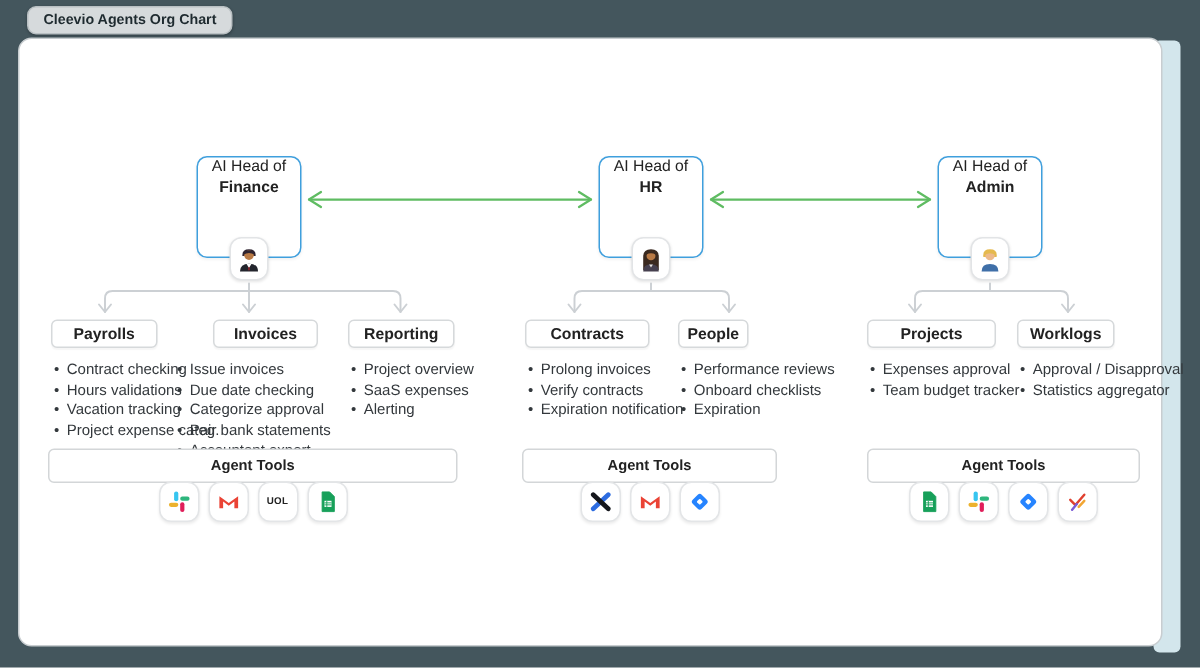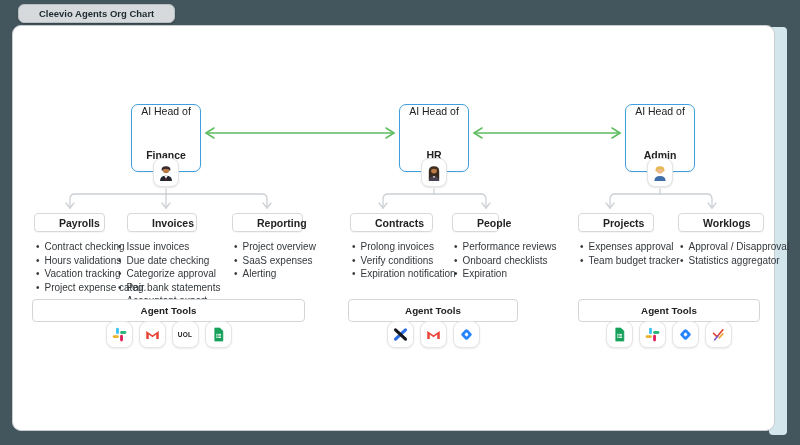--- a/index.html
+++ b/index.html
@@ -12,48 +12,47 @@
   .accent-strip {
     position:absolute; left:769px; top:27px; width:18px; height:408px;
     border-radius:4px; z-index:0;
   }
   .canvas {
     position:absolute; left:12px; top:25px; width:763px; height:406px;
     background:#ffffff; border:1px solid #c8cdd0; border-radius:9px; z-index:1;
   }
   .tab {
     position:absolute; left:18px; top:4px; height:19px; z-index:4;
-    padding:0 20px; border:1px solid #b9c0c3; border-radius:6px;
+    padding:0 10px; border:1px solid #b9c0c3; border-radius:6px;
     background:#d6dadc; color:#1e2a2f; font-size:9.5px; font-weight:bold;
     line-height:17px; box-shadow:0 1px 2px rgba(0,0,0,.25);
   }
   svg.connectors { position:absolute; left:0; top:0; z-index:2; pointer-events:none; }
 
   .head-box {
     position:absolute; top:104px; width:70px; height:68px; z-index:3;
     background:#fff; border:1.5px solid #3f9fdd; border-radius:7px;
-    display:flex; flex-direction:column; align-items:center; justify-content:space-between;
+    display:flex; flex-direction:column; align-items:center; justify-content:flex-start;
     padding-bottom:10px; text-align:center;
     box-shadow:0 1px 2px rgba(0,0,0,.05);
   }
   .head-box .l1 { font-size:10.5px; color:#222; }
-  .head-box .l2 { font-size:10.5px; font-weight:bold; color:#222; margin-top:16px; }
+  .head-box .l2 { font-size:10.5px; font-weight:bold; color:#222; margin-top:2px; }
   .avatar-badge {
     position:absolute; left:50%; bottom:-16px; transform:translateX(-50%);
     width:26px; height:29px; background:#fff; border:1px solid #e2e4e6;
     border-radius:8px; display:flex; align-items:center; justify-content:center;
     box-shadow:0 1px 2px rgba(0,0,0,.10);
   }
   .dept-box {
     position:absolute; top:213px; height:19px; z-index:3;
     background:#fff; border:1px solid #d6d9db; border-radius:4px;
-    display:flex; align-items:center; justify-content:flex-start;
+    display:flex; align-items:center; justify-content:center;
     font-size:10.5px; font-weight:bold; color:#222;
     box-shadow:0 1px 1px rgba(0,0,0,.04);
-    padding-left:24px;
   }
   ul.tasks {
     position:absolute; top:240px; z-index:3; list-style:none;
   }
   ul.tasks li {
     font-size:10px; color:#33383c; line-height:13.5px; white-space:nowrap;
   }
   ul.tasks li::before { content:"•"; margin-right:5px; color:#33383c; }
   .tools-box {
     position:absolute; top:299px; height:23px; z-index:3;
@@ -151,36 +150,36 @@
       <circle cx="10" cy="7.8" r="3.9" fill="#edb98a"></circle>
       <path d="M5.5,7.2 Q6,3.8 10,3.8 Q14,3.8 14.5,7.2 Q12,5.8 10,5.8 Q8,5.8 5.5,7.2 Z" fill="#e5b94e"></path>
       <path d="M3,21 Q3,14.8 10,14.8 Q17,14.8 17,21 Z" fill="#3f6fa8"></path>
     </svg>
   </div>
 </div>
 
 <div class="dept-box" style="left:34px;width:71px">
     <span>Payrolls</span>
   </div>
-<div class="dept-box" style="left:127px;width:70px">
+<div class="dept-box" style="left:142px;width:70px">
     <span>Invoices</span>
   </div>
 <div class="dept-box" style="left:232px;width:71px">
     <span>Reporting</span>
   </div>
 <div class="dept-box" style="left:350px;width:83px">
     <span>Contracts</span>
   </div>
 <div class="dept-box" style="left:452px;width:47px">
     <span>People</span>
   </div>
-<div class="dept-box" style="left:578px;width:76px">
+<div class="dept-box" style="left:578px;width:86px">
     <span>Projects</span>
   </div>
-<div class="dept-box" style="left:678px;width:86px">
+<div class="dept-box" style="left:678px;width:65px">
     <span>Worklogs</span>
   </div>
 
 <ul class="tasks" style="left:36px">
   <li>Contract checking</li>
   <li>Hours validations</li>
   <li>Vacation tracking</li>
   <li>Project expense categ.</li>
 </ul>
 <ul class="tasks" style="left:118px">
@@ -190,21 +189,21 @@
   <li>Pair bank statements</li>
   <li>Accountant export</li>
 </ul>
 <ul class="tasks" style="left:234px">
   <li>Project overview</li>
   <li>SaaS expenses</li>
   <li>Alerting</li>
 </ul>
 <ul class="tasks" style="left:352px">
   <li>Prolong invoices</li>
-  <li>Verify conditions</li>
+  <li>Verify contracts</li>
   <li>Expiration notification</li>
 </ul>
 <ul class="tasks" style="left:454px">
   <li>Performance reviews</li>
   <li>Onboard checklists</li>
   <li>Expiration</li>
 </ul>
 <ul class="tasks" style="left:580px">
   <li>Expenses approval</li>
   <li>Team budget tracker</li>

